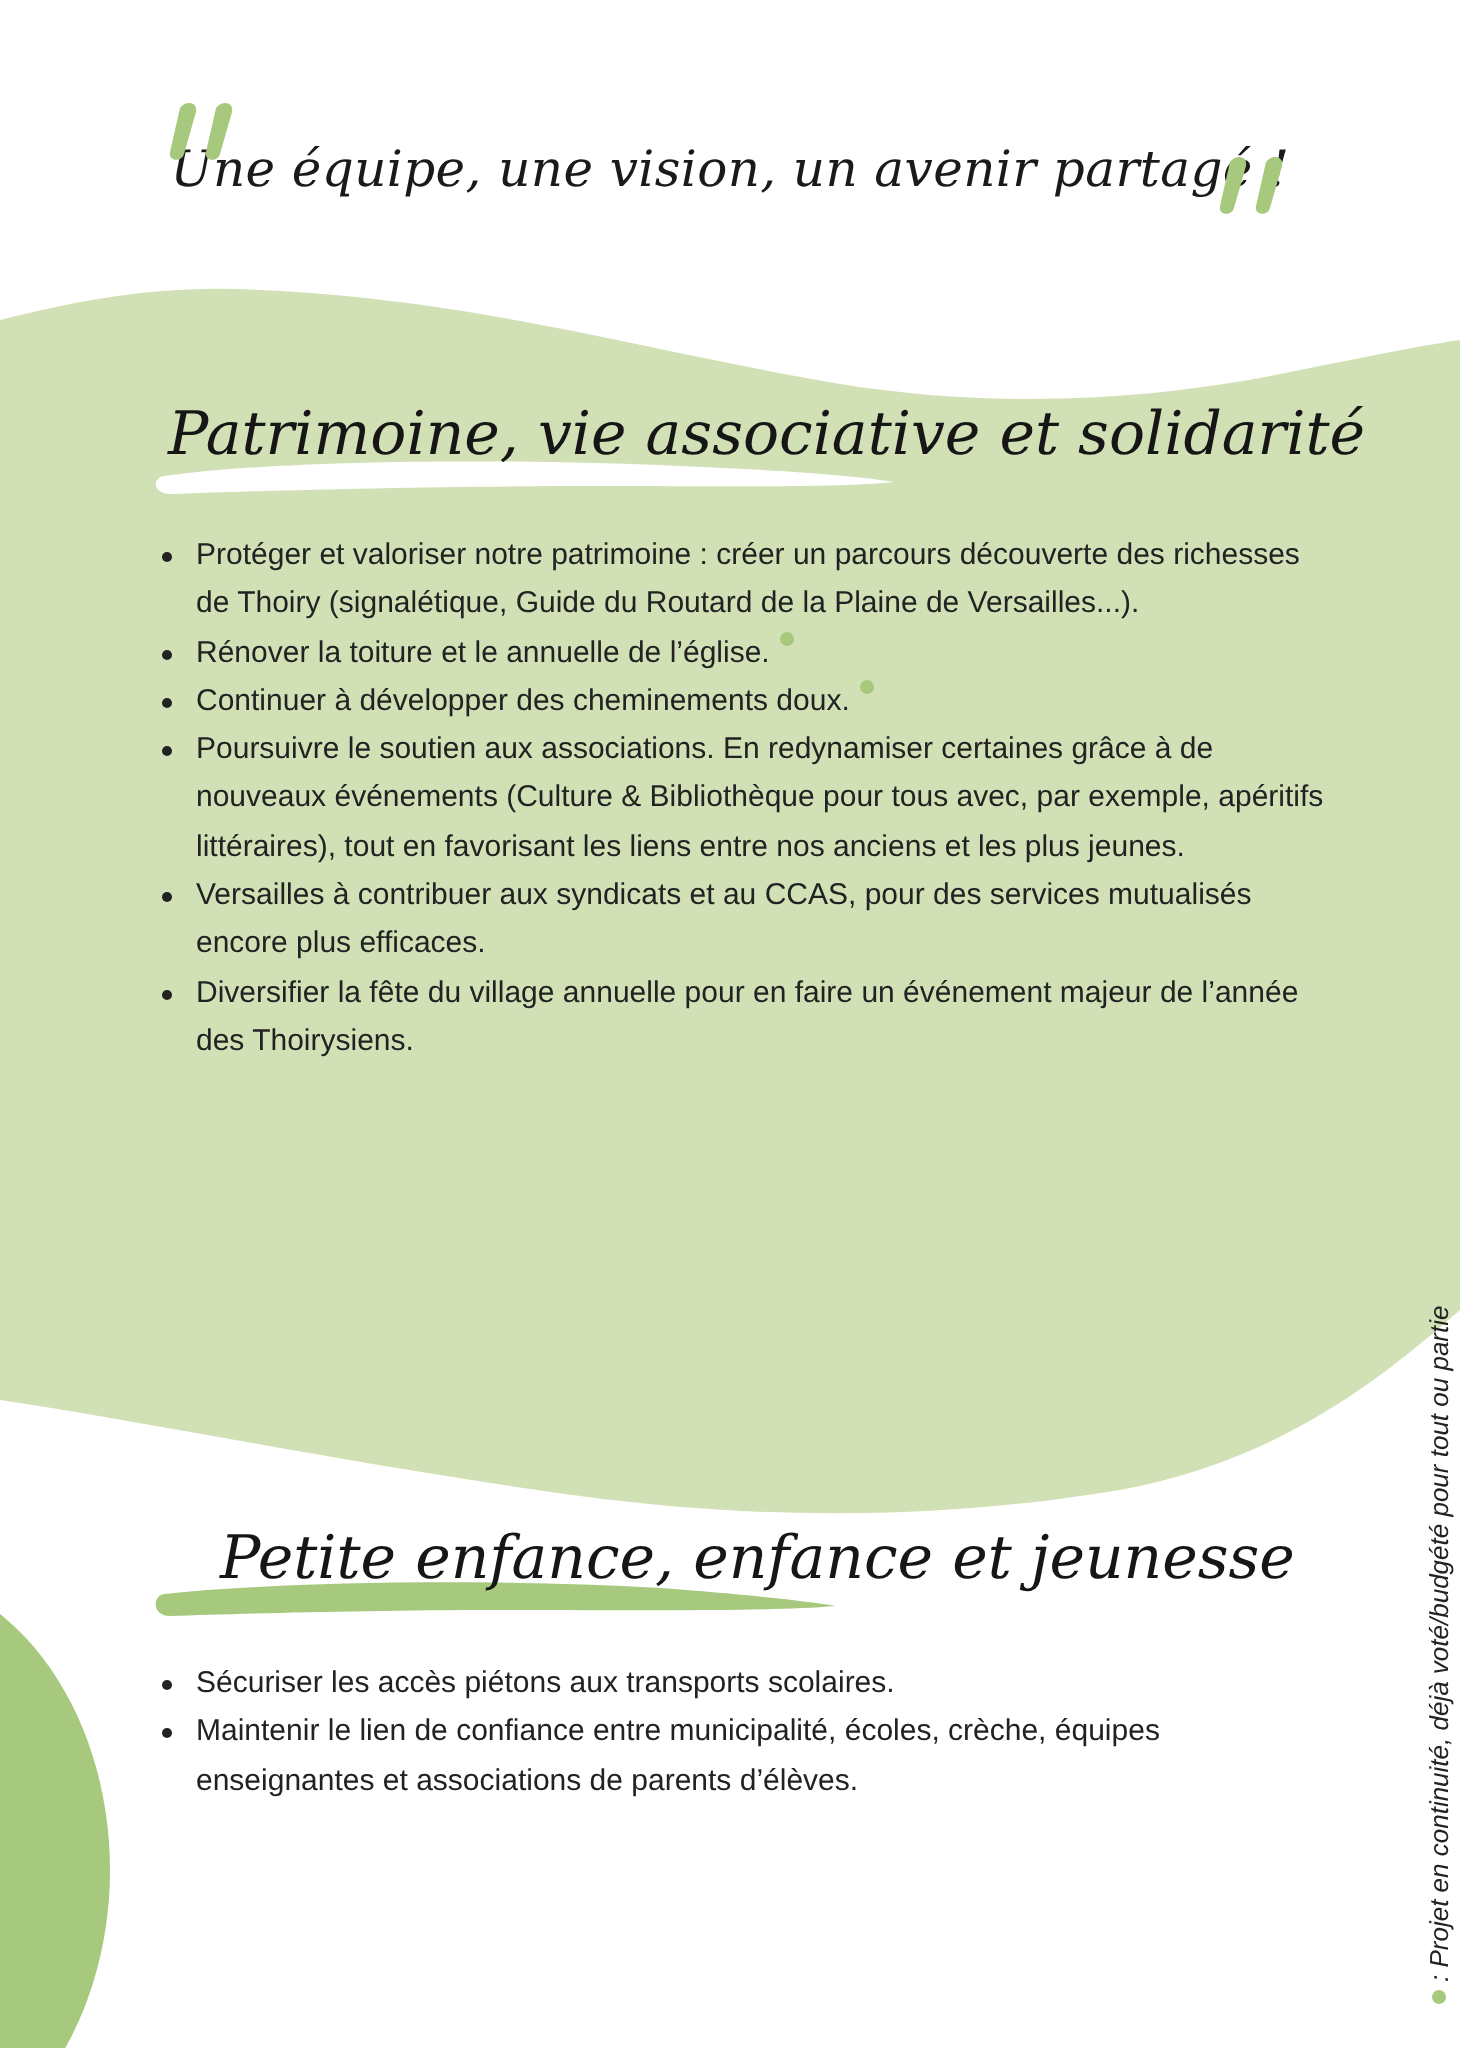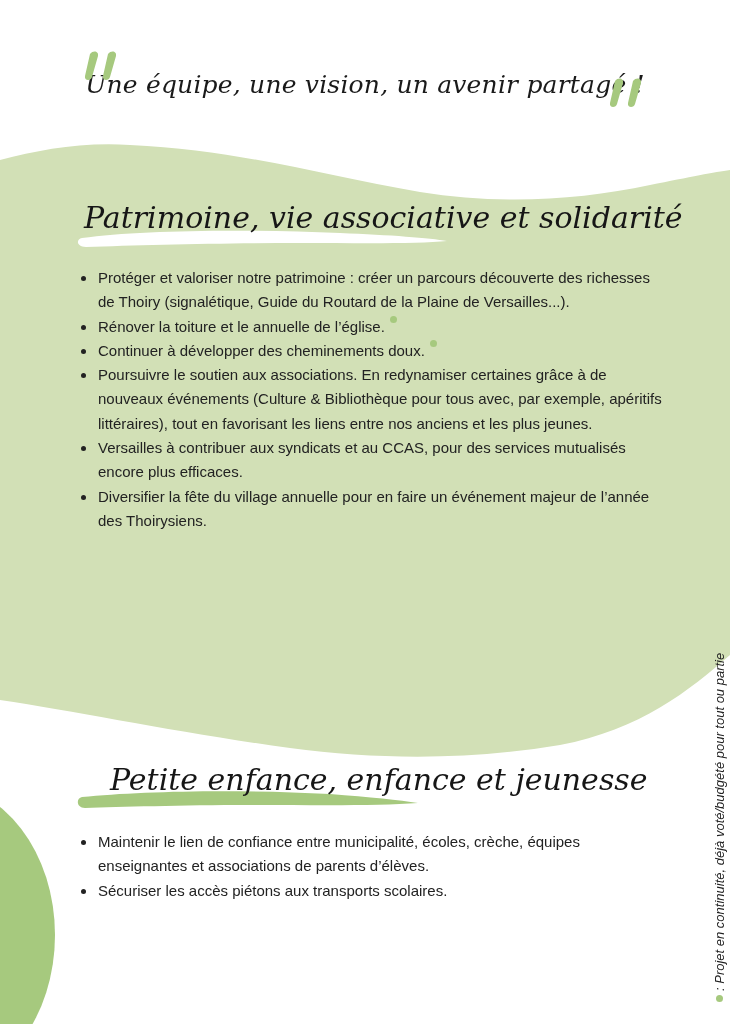--- a/index.html
+++ b/index.html
@@ -71,19 +71,19 @@
   <li><span>Protéger et valoriser notre patrimoine : créer un parcours découverte des richesses de Thoiry (signalétique, Guide du Routard de la Plaine de Versailles...).</span></li>
   <li><span>Rénover la toiture et le annuelle de l’église.</span><span class="dot"></span></li>
   <li><span>Continuer à développer des cheminements doux.</span><span class="dot"></span></li>
   <li><span>Poursuivre le soutien aux associations. En redynamiser certaines grâce à de nouveaux événements (Culture &amp; Bibliothèque pour tous avec, par exemple, apéritifs littéraires), tout en favorisant les liens entre nos anciens et les plus jeunes.</span></li>
   <li><span>Versailles à contribuer aux syndicats et au CCAS, pour des services mutualisés encore plus efficaces.</span></li>
   <li><span>Diversifier la fête du village annuelle pour en faire un événement majeur de l’année des Thoirysiens.</span></li>
 </ul>
 
 <div class="section-title" style="left:82px; top:762px;margin-left:28px;">Petite enfance, enfance et jeunesse</div>
 <ul class="items" style="left:60px; top:830px; width:610px;">
+  <li><span>Sécuriser les accès piétons aux transports scolaires.</span></li>
   <li><span>Maintenir le lien de confiance entre municipalité, écoles, crèche, équipes enseignantes et associations de parents d’élèves.</span></li>
-  <li><span>Sécuriser les accès piétons aux transports scolaires.</span></li>
 </ul>
 
 <div class="side-note">
   <span class="dot"></span><span>: Projet en continuité, déjà voté/budgété pour tout ou partie</span>
 </div>
 
 </body></html>

